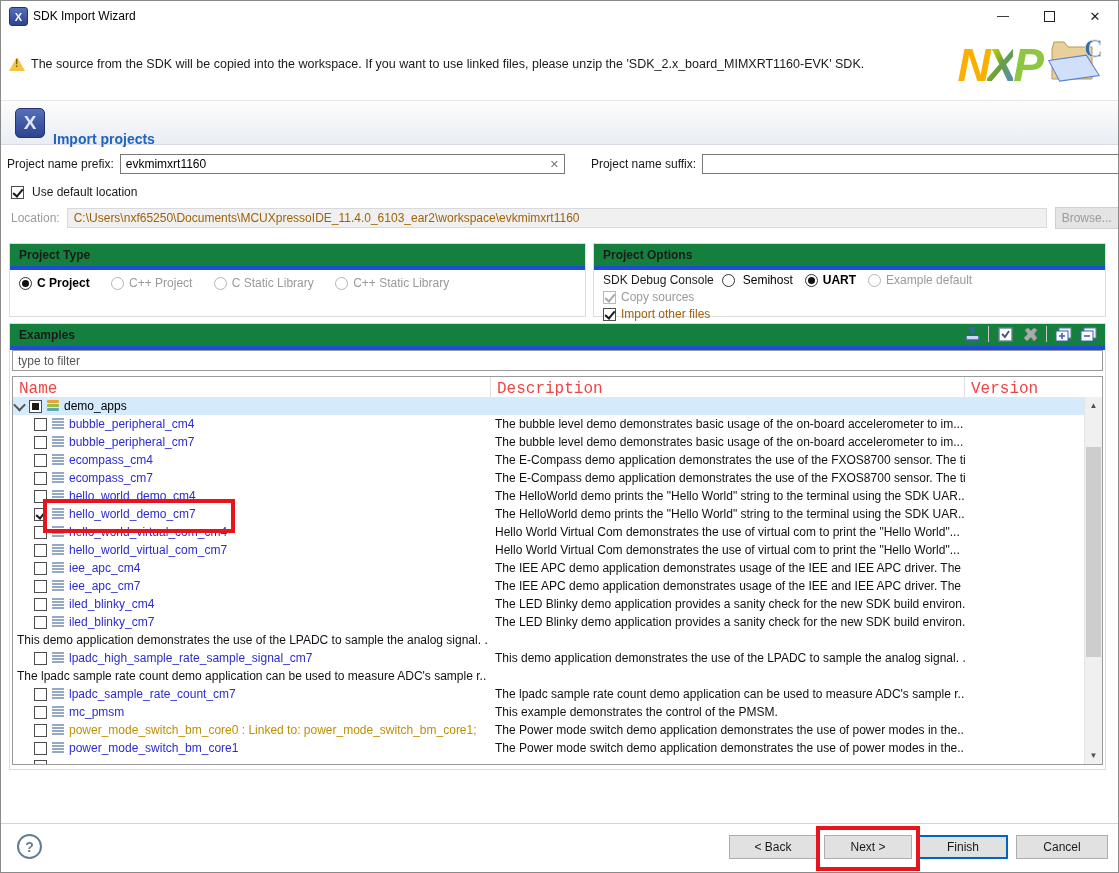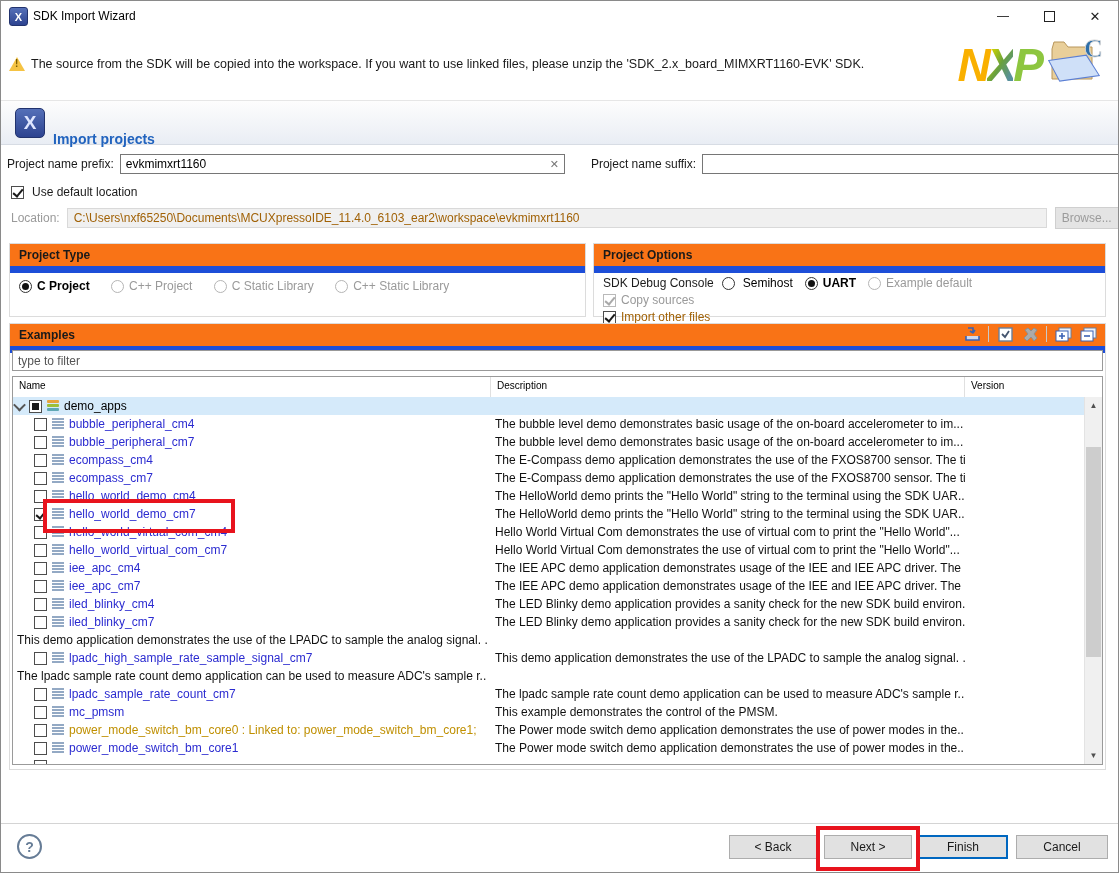--- a/index.html
+++ b/index.html
@@ -48,40 +48,40 @@
   .cb.disabled{border-color:#b9b9b9;}
   .cb.disabled.checked:after{border-color:#a9a9a9;}
   .radio{width:13px;height:13px;border:1px solid #333;border-radius:50%;background:#fff;display:inline-block;position:relative;box-sizing:border-box;flex:none;}
   .radio.sel:after{content:"";position:absolute;left:2px;top:2px;width:7px;height:7px;border-radius:50%;background:#111;}
   .radio.disabled{border-color:#b5b5b5;}
   .grayfield{background:#f0f0f0;border:1px solid #d9d9d9;color:#a16207;height:20px;display:flex;align-items:center;padding:0 6px;box-sizing:border-box;}
   .btn{background:#e1e1e1;border:1px solid #adadad;font:inherit;height:24px;display:flex;align-items:center;justify-content:center;box-sizing:border-box;}
   .btn.disabled{background:#e4e4e4;border-color:#cfcfcf;color:#9b9b9b;height:22px;}
   
   .group{position:absolute;border:1px solid #dcdcdc;background:#fff;box-sizing:border-box;}
-  .group-title{font-weight:bold;padding:4px 9px 4px 9px;border-bottom:7px solid #1d4ed8;background:#f97316;}
+  .group-title{font-weight:bold;padding:4px 9px 4px 9px;border-bottom:4px solid #1d4ed8;background:#15803d;}
   .group-body{padding:6px 9px;}
   .opt{display:inline-flex;align-items:center;gap:5px;margin-right:18px;}
   .opt .olbl{color:#9a9a9a;}
   .opt.on .olbl{color:#000;font-weight:bold;}
   .opt.plain .olbl{color:#000;font-weight:normal;}
   .cbrow{display:flex;align-items:center;gap:5px;margin-top:3px;}
   .cbrow .olbl{color:#a16207;}
   .cbrow.disabled .olbl{color:#9a9a9a;}
   
   .ex-toolbar{position:absolute;right:8px;top:2px;display:flex;align-items:center;gap:7px;}
   .tb-sep{width:1px;height:16px;background:#c9c9c9;}
   .tb-ic{width:18px;height:16px;display:flex;align-items:center;justify-content:center;}
   
   .filter{position:absolute;left:2px;right:2px;top:26px;height:21px;border:1px solid #999;
     font:inherit;padding:0 5px;box-sizing:border-box;color:#444;}
   .filter::placeholder{color:#555;}
   .extable{position:absolute;left:2px;right:2px;top:52px;bottom:4px;border:1px solid #9a9a9a;box-sizing:border-box;overflow:hidden;}
   .thead{display:flex;height:20px;border-bottom:1px solid #e0e0e0;background:#fff;}
-  .th{padding:3px 6px;box-sizing:border-box;border-right:1px solid #e0e0e0;font-size:10px;color:#000000;}
+  .th{padding:3px 6px;box-sizing:border-box;border-right:1px solid #e0e0e0;font-size:16px;color:#ef4444;font-family:Liberation Mono, monospace;}
   .col-name{width:478px;flex:none;} .col-desc{width:474px;flex:none;} .col-ver{flex:1;border-right:none;}
   .tbody{position:absolute;top:20px;left:0;right:17px;bottom:0;overflow:hidden;}
   .trow{display:flex;height:18px;align-items:center;white-space:nowrap;}
   .trow.hl{background:#d5eafa;}
   .ncell{width:478px;flex:none;display:flex;align-items:center;gap:5px;overflow:hidden;box-sizing:border-box;}
   .dcell{width:474px;flex:none;overflow:hidden;box-sizing:border-box;padding-left:4px;color:#111;}
   .vcell{flex:1;overflow:hidden;}
   .chev{width:7px;height:7px;border-right:2px solid #555;border-bottom:2px solid #555;transform:rotate(45deg) translate(-1px,-1px);flex:none;margin-left:2px;}
   .indent{width:16px;flex:none;}
   .list-ic{width:12px;height:12px;flex:none;

